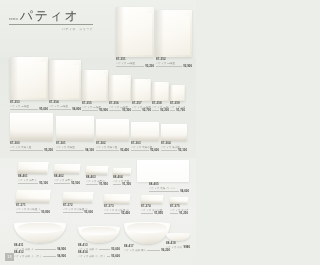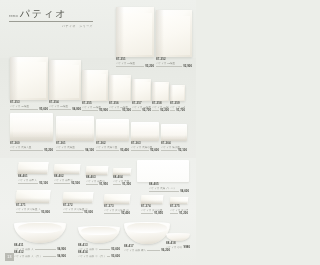--- a/index.html
+++ b/index.html
@@ -16,21 +16,21 @@
   .band-top{top:0;height:58px;background:linear-gradient(180deg,#eef0ec 0%,#e9ebe6 100%);}
   .band-rowA{top:58px;height:52px;background:linear-gradient(180deg,#e7e9e4 0%,#eaece7 100%);}
   .band-rowB{top:110px;height:48px;background:linear-gradient(180deg,#e9ebe6 0%,#ebece8 100%);}
   .band-rowC{top:158px;height:52px;background:linear-gradient(180deg,#eef0ec 0%,#f0f1ee 100%);}
   .band-rowD{top:210px;height:55px;background:linear-gradient(180deg,#f1f2ef 0%,#eceee9 100%);}
 
   
   .header{position:absolute;left:9px;top:9px;width:84px;}
   .brand-line{display:flex;align-items:baseline;gap:2px;}
   .brand-en{font-size:4px;letter-spacing:.2px;color:#6e6f6a;transform:scaleY(1.1);}
-  .brand-jp{font-size:10px;letter-spacing:1.6px;color:#55564f;line-height:1;}
+  .brand-jp{font-size:13px;letter-spacing:1.6px;color:#55564f;line-height:1;}
   .brand-rule{margin-top:2px;height:1px;background:#9b9c94;width:84px;}
   .brand-sub{margin-top:1.5px;text-align:right;font-size:2.9px;letter-spacing:.5px;color:#8a8b84;}
 
   
   .cell{position:absolute;}
   .ph{position:relative;width:100%;}
   .lbl{margin-top:1.2px;}
   .code{font-size:2.9px;line-height:3.4px;color:#4b4c46;letter-spacing:.1px;font-weight:bold;}
   .desc{font-size:2.5px;line-height:3px;color:#8b8c85;letter-spacing:.05px;white-space:nowrap;overflow:hidden;}
   .priceline{display:flex;align-items:center;gap:1px;margin-top:.4px;}

